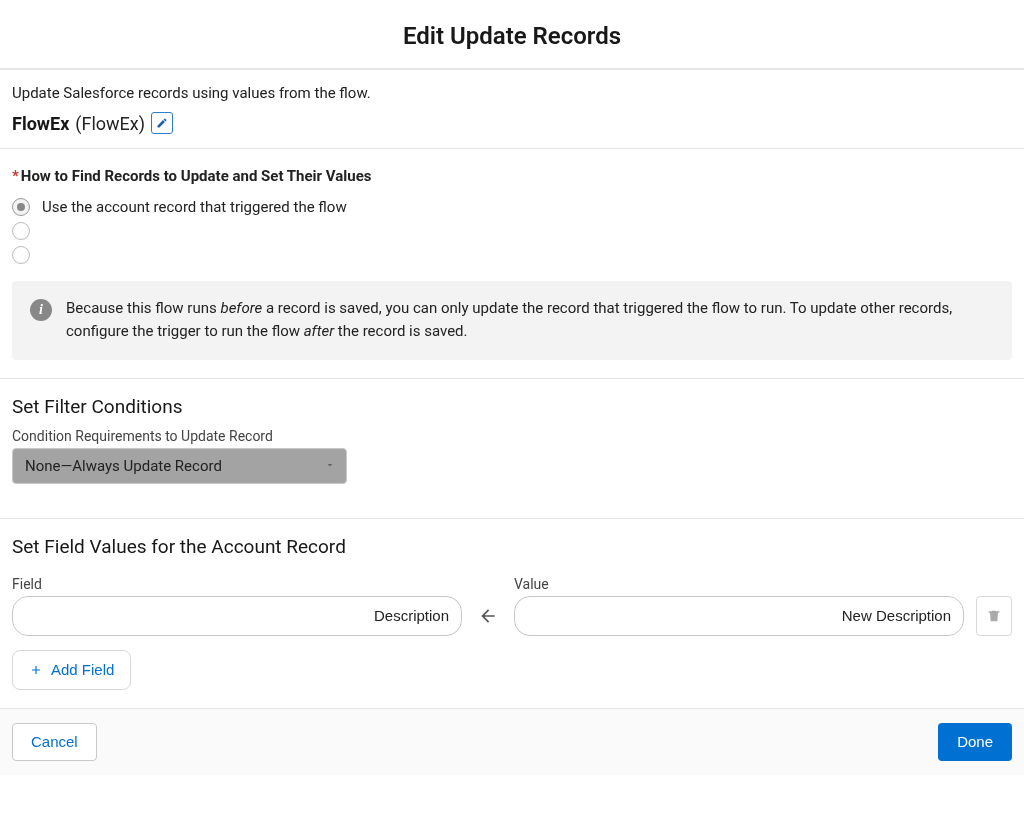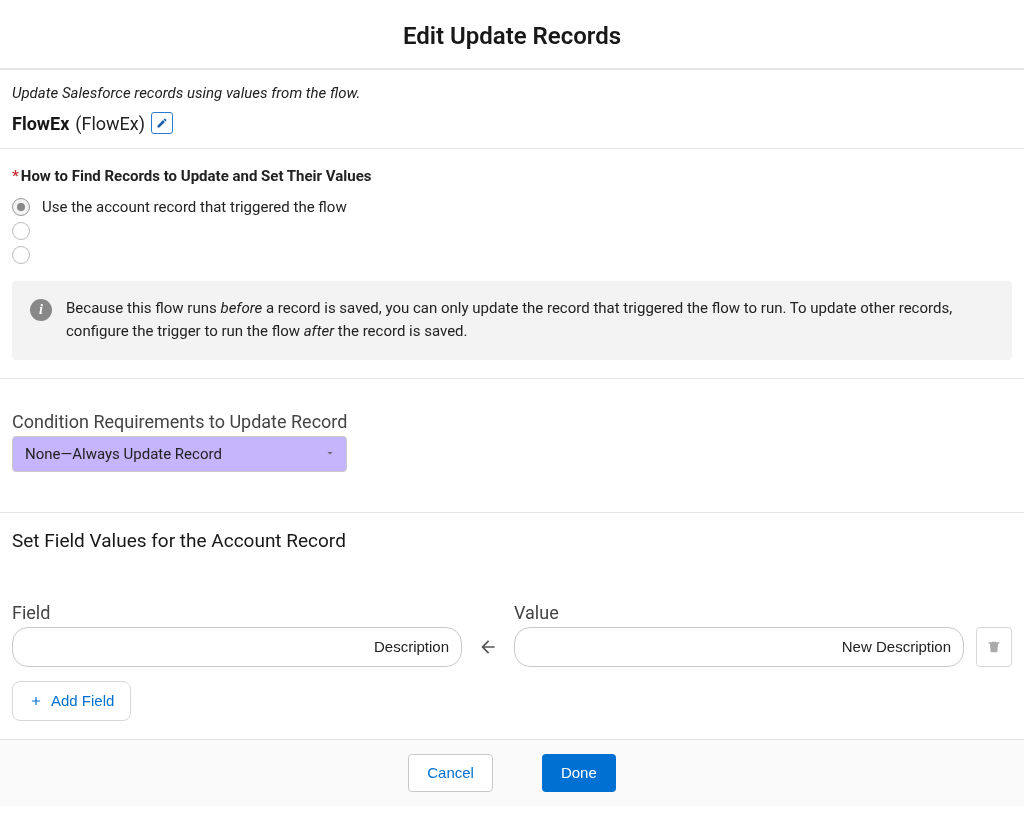--- a/index.html
+++ b/index.html
@@ -28,21 +28,20 @@
     border-top: 1px solid #e5e5e5;
     margin: 0;
   }
   .section {
     padding: 0 12px;
   }
   .desc {
     font-size: 15px;
     color: #222;
     padding: 14px 0 10px;
-    font-style: italic;
   }
   .name-row {
     display: flex;
     align-items: center;
     gap: 6px;
     padding-bottom: 14px;
   }
   .name-bold { font-weight: 700; font-size: 18px; }
   .name-api { font-size: 18px; color: #222; }
   .edit-btn {
@@ -118,39 +117,38 @@
     margin-top: 2px;
   }
   .info-text em { font-style: italic; }
   .section-heading {
     font-size: 19px;
     font-weight: 400;
     color: #181818;
     padding: 16px 0 10px;
   }
   .field-label {
-    font-size: 18px;
+    font-size: 14px;
     color: #444;
     padding-bottom: 4px;
-    margin-top: 32px;
   }
   .select {
     position: relative;
     width: 335px;
     height: 36px;
     border: 1px solid #c9c9c9;
     border-radius: 4px;
-    background: #c4b5fd;
+    background: #a3a3a3;
     display: flex;
     align-items: center;
     padding: 0 36px 0 12px;
     font-size: 15px;
     color: #222;
     cursor: pointer;
-    margin-bottom: 22px;
+    margin-bottom: 16px;
   }
   .select .caret {
     position: absolute;
     right: 10px;
     top: 50%;
     transform: translateY(-50%);
     color: #666;
   }
   .caret svg { width: 12px; height: 12px; }
   .field-row-pad { padding-bottom: 18px; }
@@ -206,21 +204,21 @@
     font-size: 15px;
     color: #0070d2;
     cursor: pointer;
   }
   .add-field-btn svg { width: 14px; height: 14px; }
   .footer {
     background: #fafafa;
     border-top: 1px solid #e5e5e5;
     padding: 14px 12px;
     display: flex;
-    justify-content: center;
+    justify-content: space-between;
     gap: 28px;
   }
   .btn {
     height: 38px;
     border-radius: 4px;
     padding: 0 18px;
     font-size: 15px;
     cursor: pointer;
     border: 1px solid transparent;
   }
@@ -277,20 +275,21 @@
     <div class="info-icon">i</div>
     <div class="info-text">
       <span>Because this flow runs </span><em>before</em><span> a record is saved, you can only update the record that triggered the flow to run. To update other records, configure the trigger to run the flow </span><em>after</em><span> the record is saved.</span>
     </div>
   </div>
 </div>
 
 <hr class="hr-thin">
 
 <div class="section field-row-pad">
+  <div class="section-heading">Set Filter Conditions</div>
   <div class="field-label">Condition Requirements to Update Record</div>
   <div class="select">
     <span>None—Always Update Record</span>
     <span class="caret">
       <svg viewBox="0 0 24 24">
           <path fill="#666" d="M7 10l5 5 5-5z"></path>
         </svg>
     </span>
   </div>
 </div>

